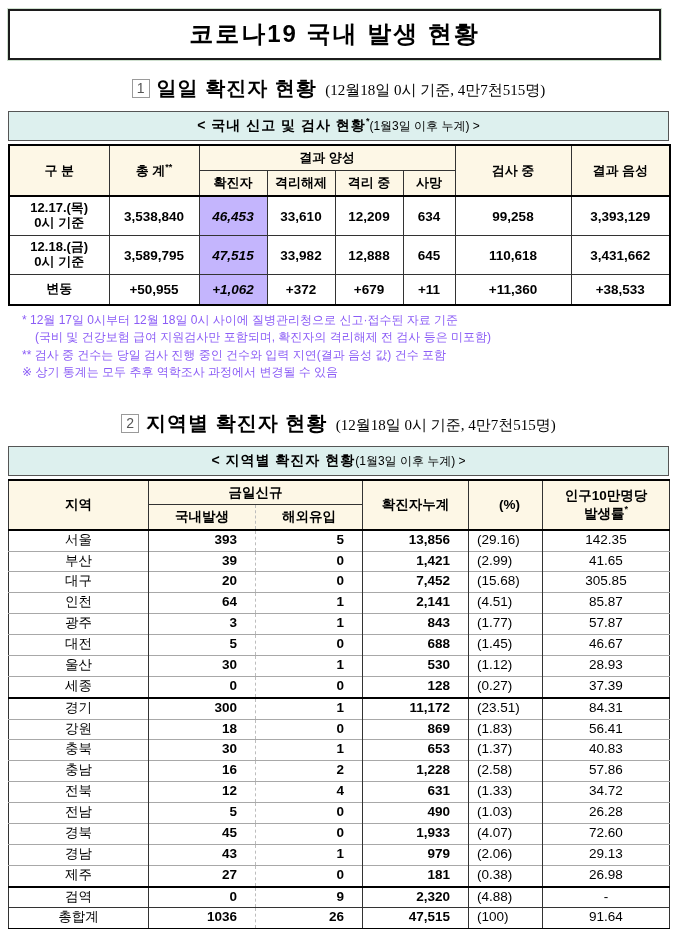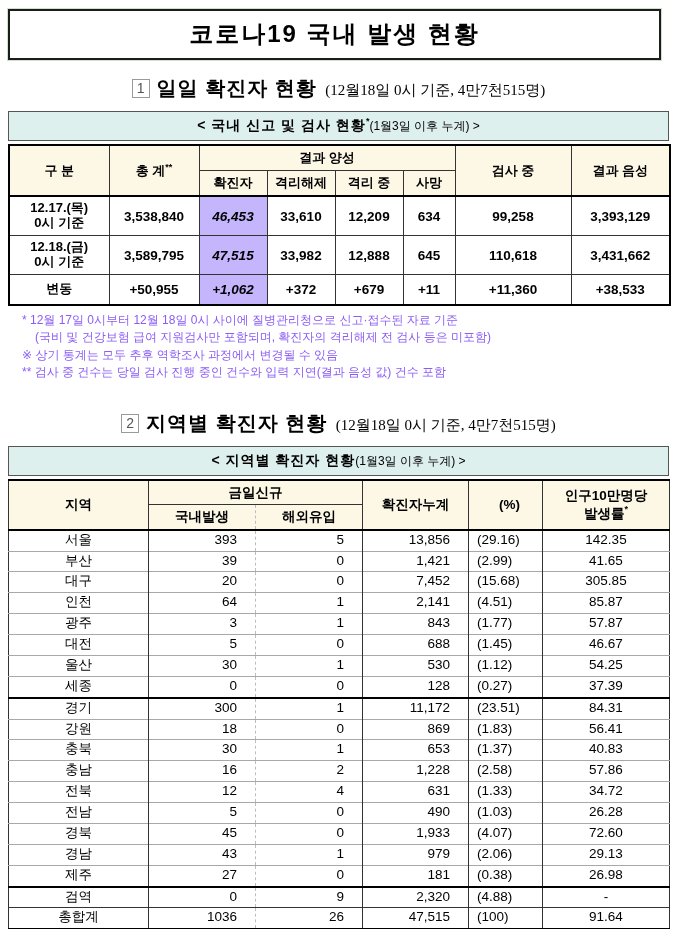--- a/index.html
+++ b/index.html
@@ -61,21 +61,21 @@
   }
   .t2 thead{border-bottom:2px solid #000;}
   .t2 thead tr.sub th{border-top:1px solid #333;}
   .t2 tbody td{font-size:13.5px;padding:1px 0 2px 0;line-height:1.25;overflow:hidden;}
   .t2 tbody tr+tr td{border-top:1px solid #a8a8a8;}
   .t2 tr.thick td{border-top:2px solid #000;}
   .t2 tr.total td{border-top:1px solid #333;}
   .b-solid{border-right:1px solid #333;}
   .b-dash{border-right:1px dashed #bdbdbd;}
   .ctr{text-align:center;}
-  .num{text-align:right;padding-right:18px !important;}
+  .num{text-align:right;padding-right:18px !important;font-weight:bold;}
   .pct{text-align:left;padding-left:8px !important;}
 
   
   .fns{margin:6px 0 4px 14px;}
   .fn{font-size:12px;line-height:1.45;color:#8b5cf6;}
   .fn-cont{padding-left:13px;}
   .gap{height:14px;}
 </style>
 </head>
 <body>
@@ -149,22 +149,22 @@
         <td>+11</td>
         <td>+11,360</td>
         <td>+38,533</td>
       </tr>
     </tbody>
   </table>
 
   <div class="fns">
     <div class="fn">* 12월 17일 0시부터 12월 18일 0시 사이에 질병관리청으로 신고·접수된 자료 기준</div>
     <div class="fn fn-cont">(국비 및 건강보험 급여 지원검사만 포함되며, 확진자의 격리해제 전 검사 등은 미포함)</div>
+    <div class="fn">** 검사 중 건수는 당일 검사 진행 중인 건수와 입력 지연(결과 음성 값) 건수 포함</div>
     <div class="fn">※ 상기 통계는 모두 추후 역학조사 과정에서 변경될 수 있음</div>
-    <div class="fn">** 검사 중 건수는 당일 검사 진행 중인 건수와 입력 지연(결과 음성 값) 건수 포함</div>
   </div>
 
   <div class="gap"></div>
 
   <div class="sec-heading">
     <span class="sec-num">2</span><span class="sec-title">지역별 확진자 현황</span>
     <span class="sec-sub">(12월18일 0시 기준, 4만7천515명)</span>
   </div>
 
   <div class="caption-bar">
@@ -241,21 +241,21 @@
         <td class="num b-solid">688</td>
         <td class="pct b-solid">(1.45)</td>
         <td class="ctr">46.67</td>
       </tr>
       <tr>
         <td class="ctr b-solid">울산</td>
         <td class="num b-dash">30</td>
         <td class="num b-solid">1</td>
         <td class="num b-solid">530</td>
         <td class="pct b-solid">(1.12)</td>
-        <td class="ctr">54.25</td>
+        <td class="ctr">28.93</td>
       </tr>
       <tr>
         <td class="ctr b-solid">세종</td>
         <td class="num b-dash">0</td>
         <td class="num b-solid">0</td>
         <td class="num b-solid">128</td>
         <td class="pct b-solid">(0.27)</td>
         <td class="ctr">37.39</td>
       </tr>
       <tr class="thick">

